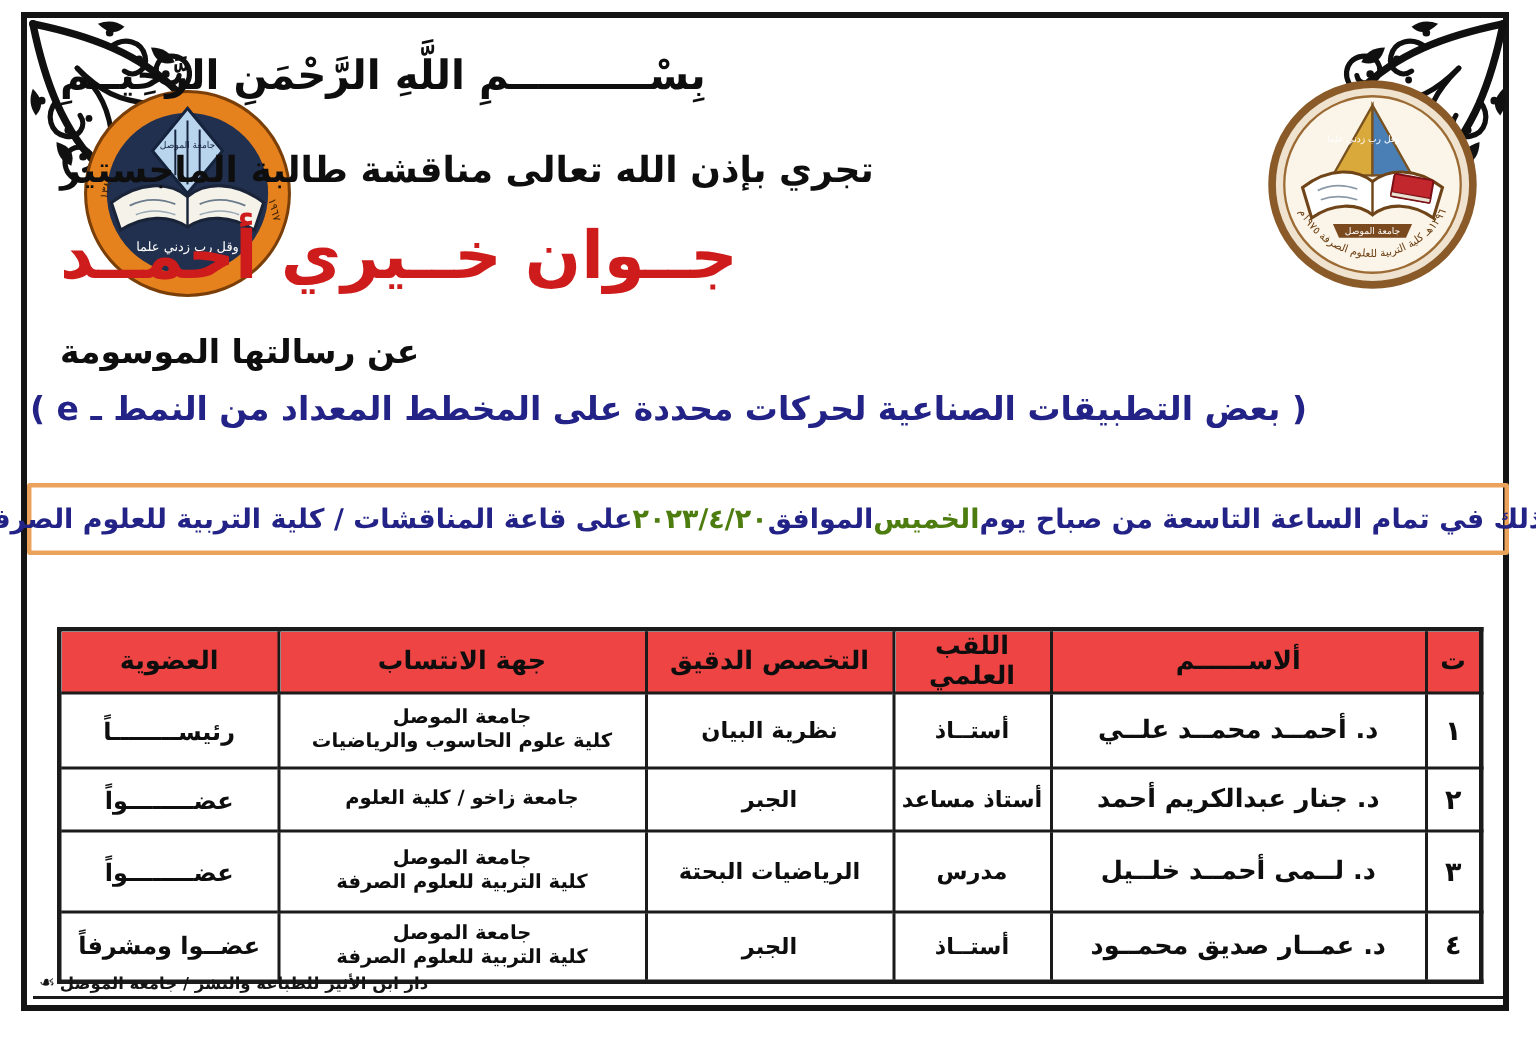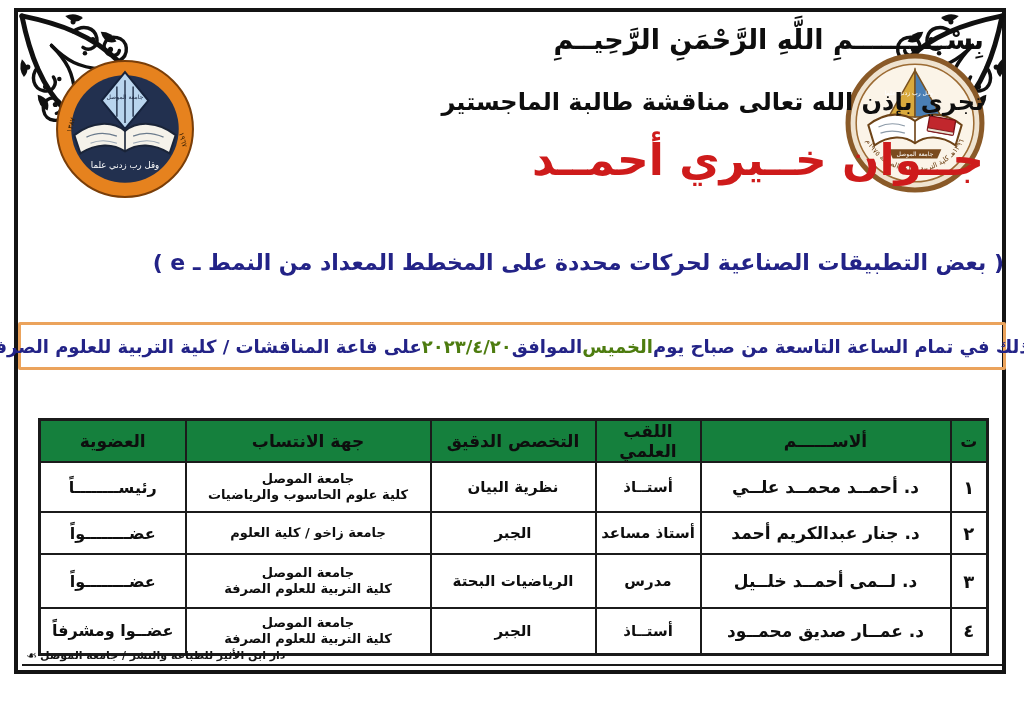--- a/index.html
+++ b/index.html
@@ -10,39 +10,39 @@
   .bottom-rule{position:absolute;left:22px;top:664px;width:980px;height:2px;background:#1a1a1a;}
 
   .corner{position:absolute;width:128px;height:128px;}
   .corner.tl{left:16px;top:10px;}
   .corner.tr{right:16px;top:10px;transform:scaleX(-1);}
 
   .logo{position:absolute;width:142px;height:142px;}
   .logo.left{left:54px;top:58px;}
   .logo.right{left:844px;top:52px;}
 
-  .centerline{position:absolute;left:40px;width:944px;text-align:right;direction:rtl;}
+  .centerline{position:absolute;left:40px;width:944px;text-align:left;direction:rtl;margin-top:11px;}
   .basmala{top:24px;font-size:27px;font-weight:bold;color:#0e0e0e;}
   .announce{top:88px;font-size:24px;font-weight:bold;color:#0e0e0e;white-space:nowrap;}
   .student{top:134px;font-size:44px;font-weight:bold;color:#ce1b1b;white-space:nowrap;}
   .thesis-label{top:212px;font-size:22px;font-weight:bold;color:#0e0e0e;}
   .thesis-title{top:250px;left:20px;width:984px;font-size:22px;font-weight:bold;color:#232387;white-space:nowrap;}
 
   .date-box{position:absolute;left:18px;top:322px;width:988px;height:48px;box-sizing:border-box;
             border:3px solid #eba35c;border-radius:2px;display:flex;align-items:center;justify-content:center;
             direction:rtl;font-size:18px;font-weight:bold;color:#232387;white-space:nowrap;}
   .date-box .red{color:#4d7c0f;}
 
   .committee-intro{top:384px;font-size:19px;font-weight:bold;color:#0e0e0e;}
 
   table.committee{position:absolute;left:38px;top:418px;width:948px;border-collapse:collapse;
                   table-layout:fixed;direction:rtl;border:3px solid #1b1b1b;}
   table.committee th,table.committee td{border:2px solid #1b1b1b;text-align:center;vertical-align:middle;
                   padding:0 3px;font-weight:bold;color:#0e0e0e;overflow:hidden;}
-  table.committee th{background:#15803d;font-size:17px;height:40px;}
+  table.committee th{background:#ef4444;font-size:17px;height:40px;}
   tr.r1{height:50px}tr.r2{height:42px}tr.r3{height:54px}tr.r4{height:46px}
   td.num{font-size:18px;}
   td.name{font-size:17px;white-space:nowrap;}
   td.laqab{font-size:15px;}
   td.spec{font-size:15px;}
   td.jiha{font-size:13px;line-height:1.2;white-space:pre-line;}
   td.role{font-size:16px;white-space:nowrap;}
 
   .publisher{position:absolute;left:26px;top:648px;direction:rtl;display:flex;align-items:center;gap:3px;
              font-size:11px;font-weight:bold;color:#151515;white-space:nowrap;}
@@ -157,20 +157,21 @@
         <path id="arcR" d="M17,74 A54,54 0 0 0 123,74" fill="none"></path>
       </defs>
     <text font-size="7" fill="#6b3f12">
       <textPath href="#arcR" startOffset="50%" text-anchor="middle">١٣٩٦هـ  كلية التربية للعلوم الصرفة  ١٩٧٥م</textPath>
     </text>
   </svg>
 
   <div class="centerline basmala" style="position:absolute">بِسْــــــــــمِ اللَّهِ الرَّحْمَنِ الرَّحِيــمِ</div>
   <div class="centerline announce" style="position:absolute">تجري بإذن الله تعالى مناقشة طالبة الماجستير</div>
   <div class="centerline student" style="position:absolute">جــوان خــيري أحمــد</div>
+  <div class="centerline thesis-label" style="position:absolute">عن رسالتها الموسومة</div>
   <div class="centerline thesis-title" style="position:absolute">( بعض التطبيقات الصناعية لحركات محددة على المخطط المعداد من النمط ـ e )</div>
 
   <div class="date-box">
     <span>وذلك في تمام الساعة التاسعة من صباح يوم </span>
       <span class="red">الخميس</span>
       <span> الموافق </span>
       <span class="red">٢٠٢٣/٤/٢٠</span>
       <span> على قاعة المناقشات / كلية التربية للعلوم الصرفة</span>
   </div>
 

